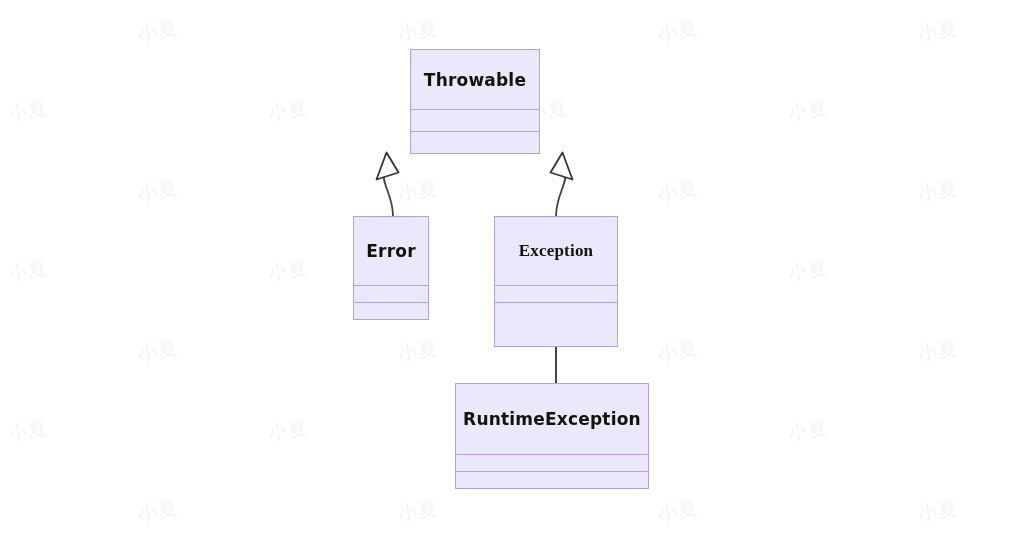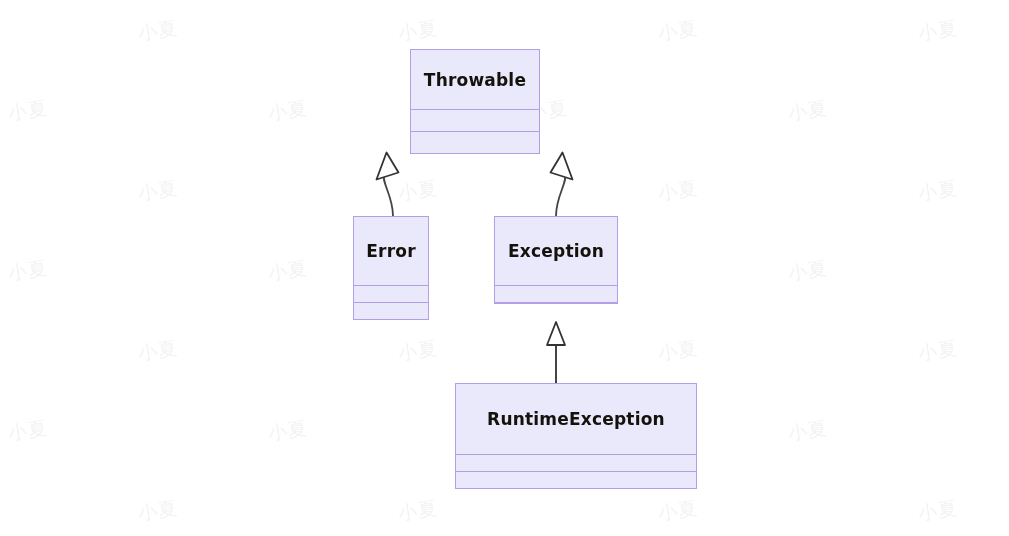--- a/index.html
+++ b/index.html
@@ -123,25 +123,25 @@
     <div class="uml-compartment" style="height:22px;"></div>
     <div class="uml-compartment" style="height:22px;"></div>
   </div>
 
   <div class="uml-class" style="left:353px; top:216px; width:76px; height:104px;">
     <div class="uml-title" style="height:68px;">Error</div>
     <div class="uml-compartment" style="height:17px;"></div>
     <div class="uml-compartment" style="height:17px;"></div>
   </div>
 
-  <div class="uml-class" style="left:494px; top:216px; width:124px; height:88px;">
+  <div class="uml-class" style="left:494px; top:216px; width:124px; height:131px;font-family:Liberation Serif, serif;">
     <div class="uml-title" style="height:68px;">Exception</div>
     <div class="uml-compartment" style="height:17px;"></div>
     <div class="uml-compartment" style="height:17px;"></div>
   </div>
 
-  <div class="uml-class" style="left:455px; top:383px; width:242px; height:106px;">
+  <div class="uml-class" style="left:455px; top:383px; width:194px; height:106px;">
     <div class="uml-title" style="height:70px;">RuntimeException</div>
     <div class="uml-compartment" style="height:17px;"></div>
     <div class="uml-compartment" style="height:17px;"></div>
   </div>
 
 </div>
 
 </body></html>

